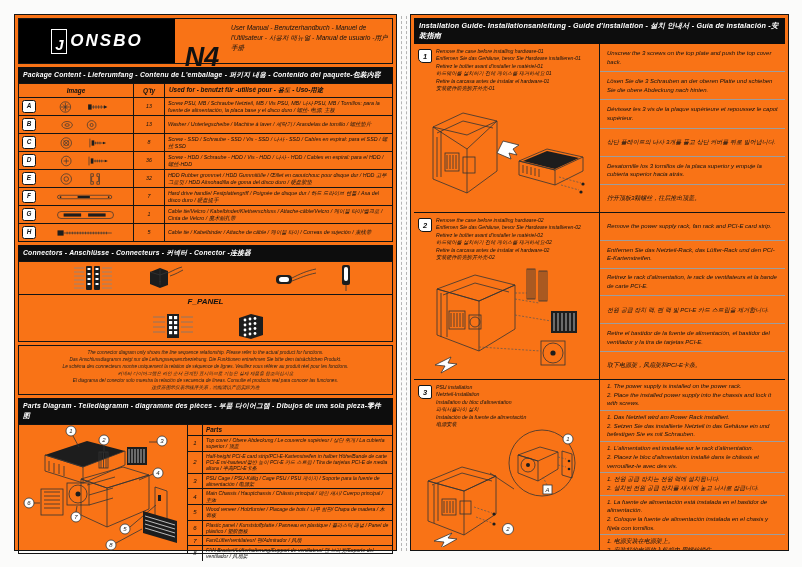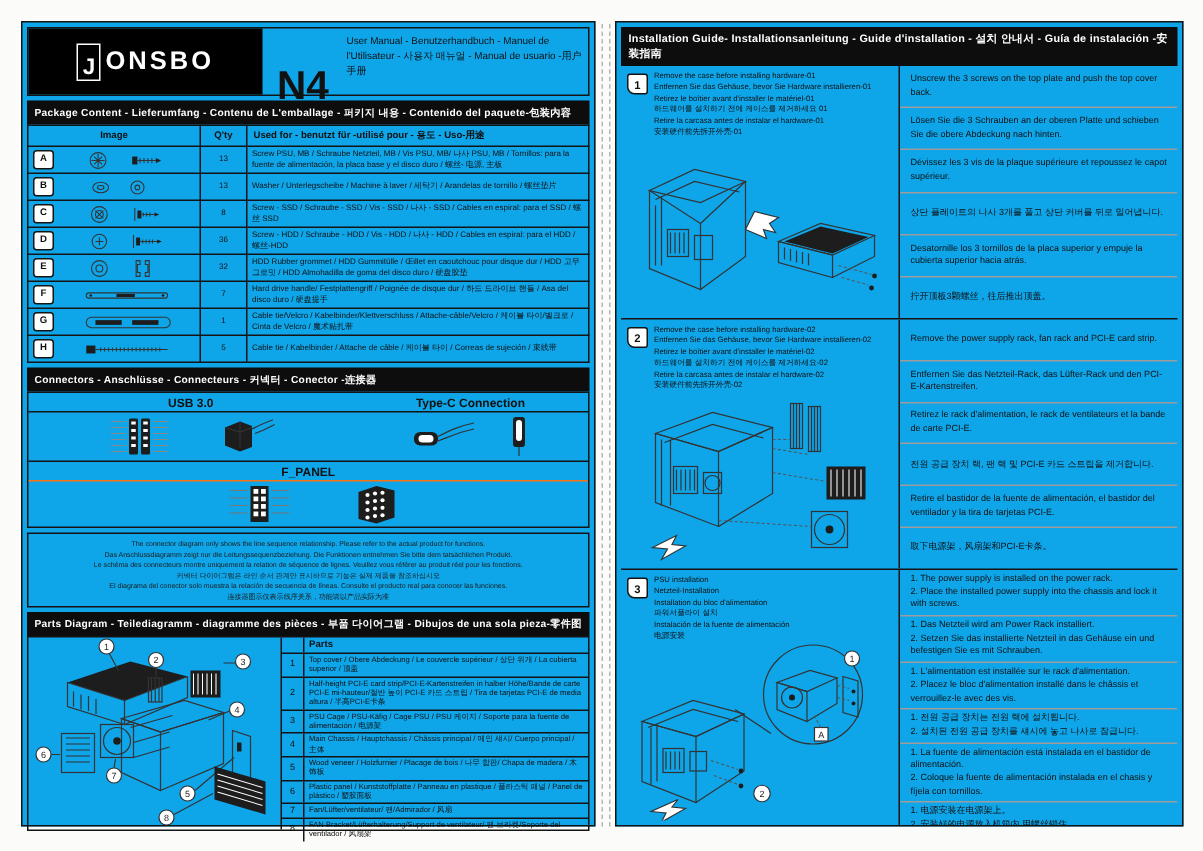--- a/index.html
+++ b/index.html
@@ -1,17 +1,17 @@
 <!DOCTYPE html>
 <html><head>
 <meta charset="utf-8">
 <style>
   html,body{margin:0;padding:0;}
   body{width:802px;height:567px;background:#fbfbfa;font-family:"Liberation Sans",sans-serif;color:#111;position:relative;overflow:hidden;}
-  .page{position:absolute;top:14px;height:537px;background:#0ea5e9;border:1.5px solid #141414;box-sizing:border-box;padding:3px;}
+  .page{position:absolute;top:14px;height:537px;background:#f97316;border:1.5px solid #141414;box-sizing:border-box;padding:3px;font-style:italic;}
   #left-page{left:14px;width:383px;}
   #right-page{left:410px;width:379px;}
   .fold{position:absolute;top:16px;height:535px;width:0;border-left:1.5px dashed #b5b5b5;}
   .bar{background:#0d0d0d;color:#fff;font-weight:bold;font-size:6.8px;padding:3px 5px;letter-spacing:.2px;margin-top:3px;}
   
   .hdr{display:flex;border:1.5px solid #141414;height:44px;align-items:stretch;}
   .logo{background:#000;color:#fff;display:flex;align-items:center;justify-content:center;width:156px;gap:3px;}
   .logo .jbox{border:1.8px solid #fff;width:14px;height:22px;display:flex;align-items:flex-end;justify-content:center;font-weight:bold;font-size:15px;line-height:1;padding-bottom:1px;}
   .logo .rest{font-weight:bold;font-size:17px;letter-spacing:2px;text-align:right;}
   .model{width:54px;display:flex;align-items:center;justify-content:center;font-size:27px;font-weight:bold;margin-top:32px;}
@@ -28,21 +28,21 @@
   .idb{flex:0 0 auto;display:inline-flex;border:1px solid #141414;border-radius:2.5px;width:12px;height:11px;align-items:center;justify-content:center;font-size:6.4px;font-weight:bold;background:#fff;}
   .rowic{flex:1 1 auto;height:14px;}
   
   .conn{border:1px solid #141414;margin-top:0;}
   .conn-h{display:flex;border-bottom:1px solid #141414;}
   .conn-h .ch1{width:58%;text-align:center;font-size:8px;font-weight:600;padding:1.5px 0;}
   .conn-h .ch2{width:42%;text-align:center;font-size:8px;font-weight:600;padding:1.5px 0;}
   .conn-imgs{display:flex;height:32px;border-bottom:1px solid #141414;align-items:center;}
   .ci-l{width:58%;display:flex;justify-content:center;gap:26px;align-items:center;}
   .ci-r{width:42%;display:flex;justify-content:center;gap:18px;align-items:center;}
-  .fp-label{text-align:center;font-size:8px;font-weight:600;border-bottom:1px solid #f97316;padding:1.5px 0;}
+  .fp-label{text-align:center;font-size:8px;font-weight:600;border-bottom:4px solid #f97316;padding:1.5px 0;}
   .fp-imgs{display:flex;height:30px;align-items:center;justify-content:center;gap:28px;}
   .note{border:1px solid #141414;margin-top:3px;padding:3px 2px 2.5px;text-align:center;font-size:4.7px;line-height:1.5;color:#1c1c1c;}
   
   .parts{border:1px solid #141414;display:flex;margin-top:0;height:128px;}
   .parts-diagram{width:168px;border-right:1px solid #141414;position:relative;}
   .parts-right{flex:1;display:flex;flex-direction:column;}
   .pt-h{display:flex;border-bottom:1px solid #141414;}
   .pt-h .pnh{width:14px;border-right:1px solid #141414;}
   .pt-h .pdh{flex:1;font-size:6.4px;font-weight:bold;padding:1.5px 3px;}
   .prow{display:flex;border-bottom:1px solid #141414;flex:1;}
@@ -219,24 +219,20 @@
           </td>
         <td class="c-qty">5</td>
         <td>Cable tie / Kabelbinder / Attache de câble / 케이블 타이 / Correas de sujeción / 束线带</td>
       </tr>
     </tbody>
   </table>
 
   <div class="bar">Connectors - Anschlüsse - Connecteurs - 커넥터 - Conector -连接器</div>
 
   <div class="conn">
-    <div class="conn-h">
-      <div class="ch1">USB 3.0</div>
-      <div class="ch2">Type-C Connection</div>
-    </div>
     <div class="conn-imgs">
       <div class="ci-l">
         <svg width="54" height="28" viewBox="0 0 54 28">
           <rect x="20" y="2" width="6" height="24" rx="1" class="dk"></rect>
             <rect x="28" y="2" width="6" height="24" rx="1" class="dk"></rect>
           <g stroke="#888" stroke-width=".8">
               <path d="M8 4h10M8 8h10M8 12h10M8 16h10M8 20h10M8 24h10"></path>
               <path d="M36 4h10M36 8h10M36 12h10M36 16h10M36 20h10M36 24h10"></path>
             </g>
           <g fill="#fff">

